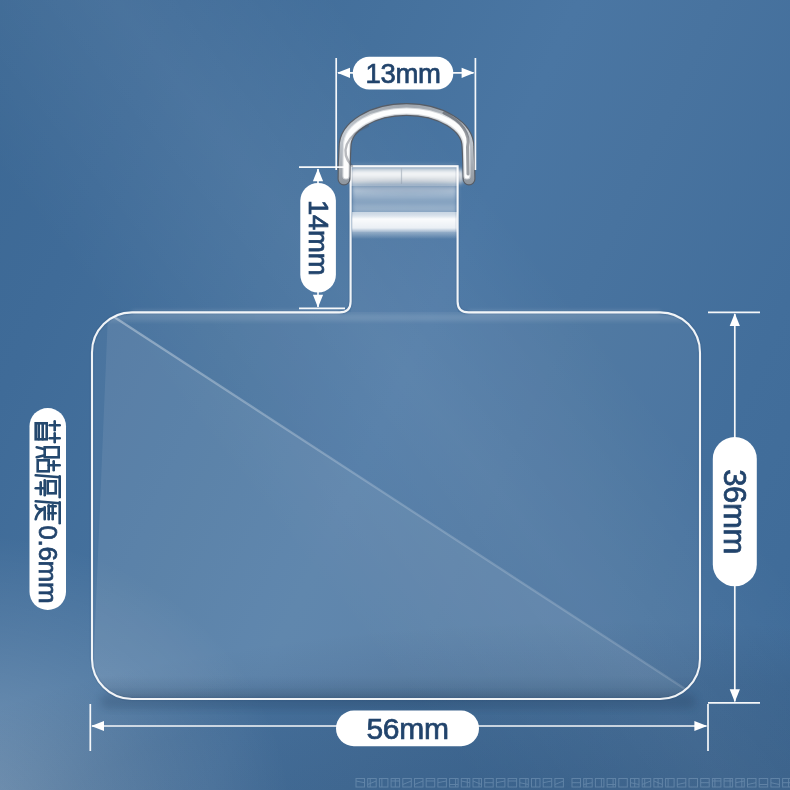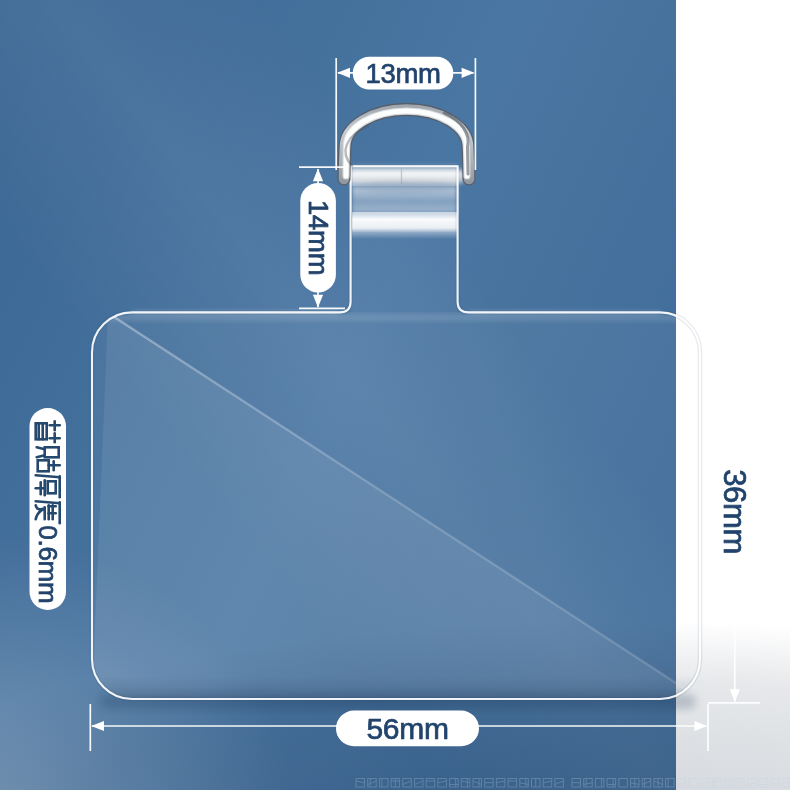--- a/index.html
+++ b/index.html
@@ -1,17 +1,17 @@
 <!DOCTYPE html>
 <html><head>
 <meta charset="utf-8">
 <style>
   html,body{margin:0;padding:0;}
   body{width:790px;height:790px;overflow:hidden;font-family:"Liberation Sans",sans-serif;}
-  .stage{position:relative;width:676px;height:790px;
+  .stage{position:relative;width:790px;height:790px;
     background:
       radial-gradient(540px 480px at -4% 104%, rgba(255,255,255,.30), rgba(255,255,255,.10) 38%, rgba(255,255,255,0) 60%),
       linear-gradient(52deg, rgba(255,255,255,0) 34%, rgba(255,255,255,.03) 43%, rgba(255,255,255,.06) 52%, rgba(255,255,255,.03) 60%, rgba(255,255,255,0) 68%),
       linear-gradient(115deg, #3c6894 0%, #3f6b98 16%, #45719d 34%, #4a76a3 50%, #48739f 62%, #426e9b 80%, #3e6a97 100%);
   }
   .botshade{position:absolute;left:0;top:0;width:790px;height:790px;
     background:radial-gradient(1050px 300px at 78% 107%, rgba(10,30,55,.20), rgba(10,30,55,.10) 55%, rgba(10,30,55,0) 75%);}
   svg{position:absolute;left:0;top:0;}
   text{font-family:"Liberation Sans",sans-serif;}
   .dim{fill:#21436b;font-weight:normal;stroke:#21436b;stroke-width:.7;paint-order:stroke;letter-spacing:-.3px;}

